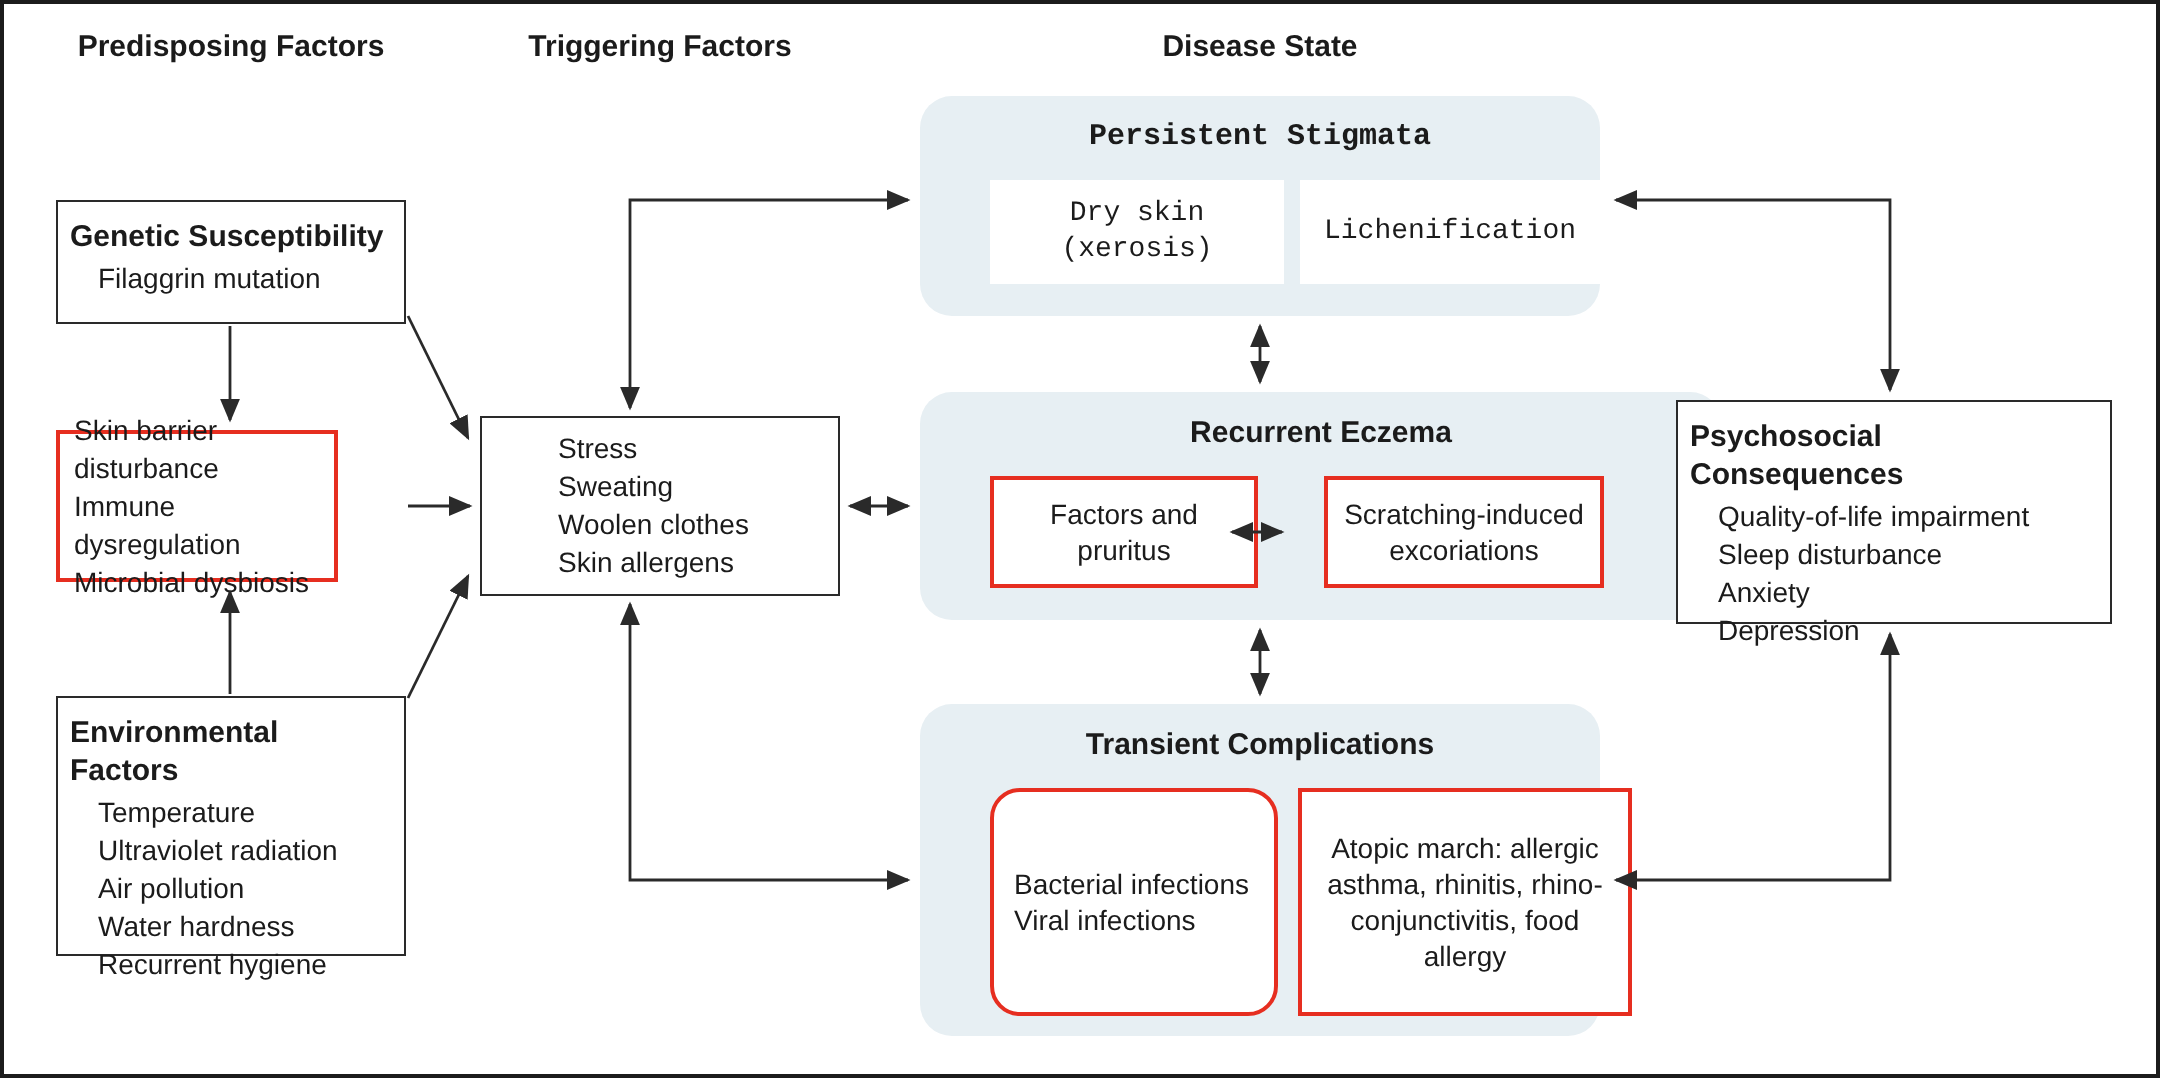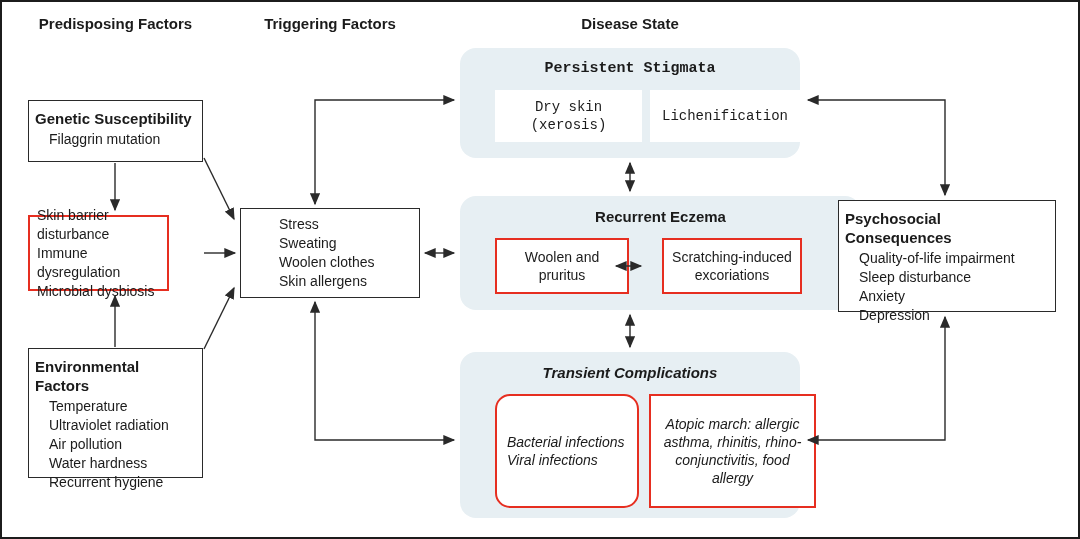--- a/index.html
+++ b/index.html
@@ -97,25 +97,25 @@
   </div>
 
   <div class="panel" style="left:460px; top:48px; width:340px; height:110px;font-family:Liberation Mono, monospace;">
     <div class="panel-title">Persistent Stigmata</div>
     <div class="cell" style="left:18px; top:42px; width:147px; height:52px;">Dry skin (xerosis)</div>
     <div class="cell" style="left:173px; top:42px; width:150px; height:52px;">Lichenification</div>
   </div>
 
   <div class="panel" style="left:460px; top:196px; width:401px; height:114px;">
     <div class="panel-title">Recurrent Eczema</div>
-    <div class="cell red-border" style="left:18px; top:42px; width:134px; height:56px;">Woolen and pruritus</div>
+    <div class="cell red-border" style="left:18px; top:42px; width:134px; height:56px;">Factors and pruritus</div>
     <div class="cell red-border" style="left:185px; top:42px; width:140px; height:56px;">Scratching-induced excoriations</div>
   </div>
 
-  <div class="panel" style="left:460px; top:352px; width:340px; height:166px;font-style:italic;">
+  <div class="panel" style="left:460px; top:352px; width:340px; height:166px;">
     <div class="panel-title">Transient Complications</div>
     <div class="cell red-border left-align" style="left:18px; top:42px; width:144px; height:114px;">
       <div>Bacterial infections</div>
       <div>Viral infections</div>
     </div>
     <div class="cell red-border" style="left:172px; top:42px; width:167px; height:114px;">Atopic march: allergic asthma, rhinitis, rhino-conjunctivitis, food allergy</div>
   </div>
 
   <div class="box" style="left:838px; top:200px; width:218px; height:112px; padding:8px 6px;">
     <div class="title">Psychosocial Consequences</div>

